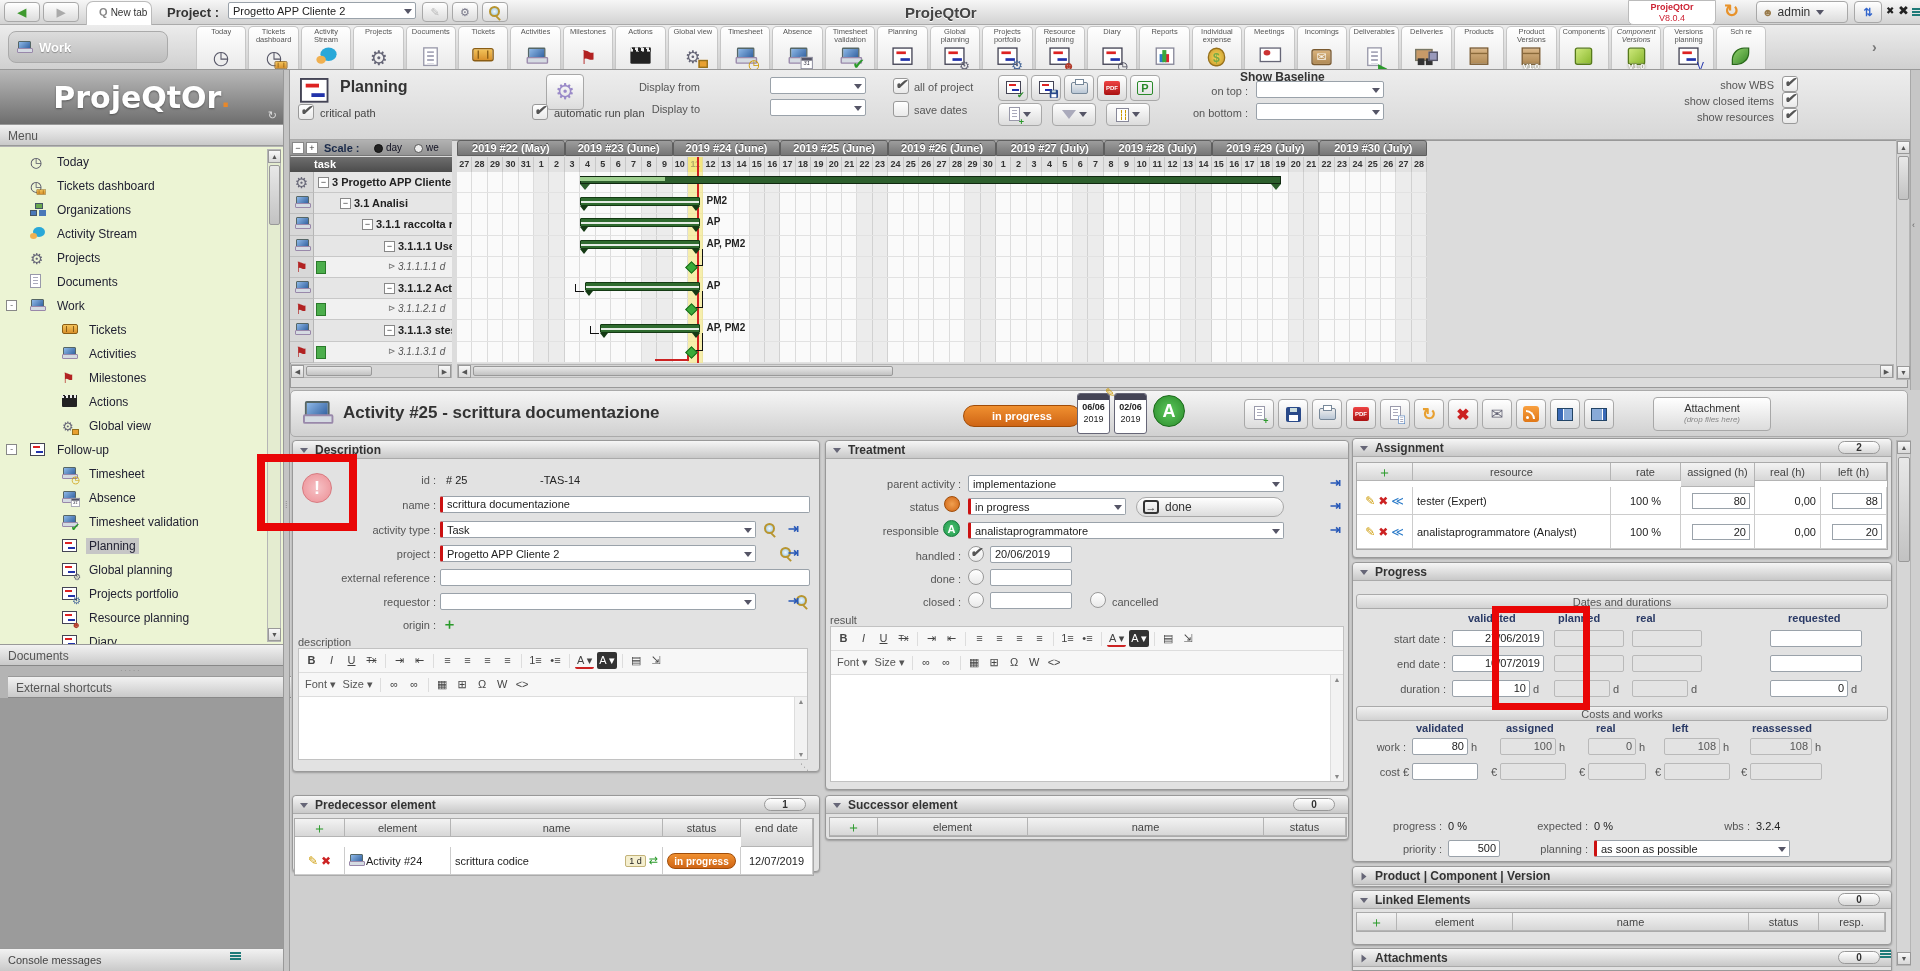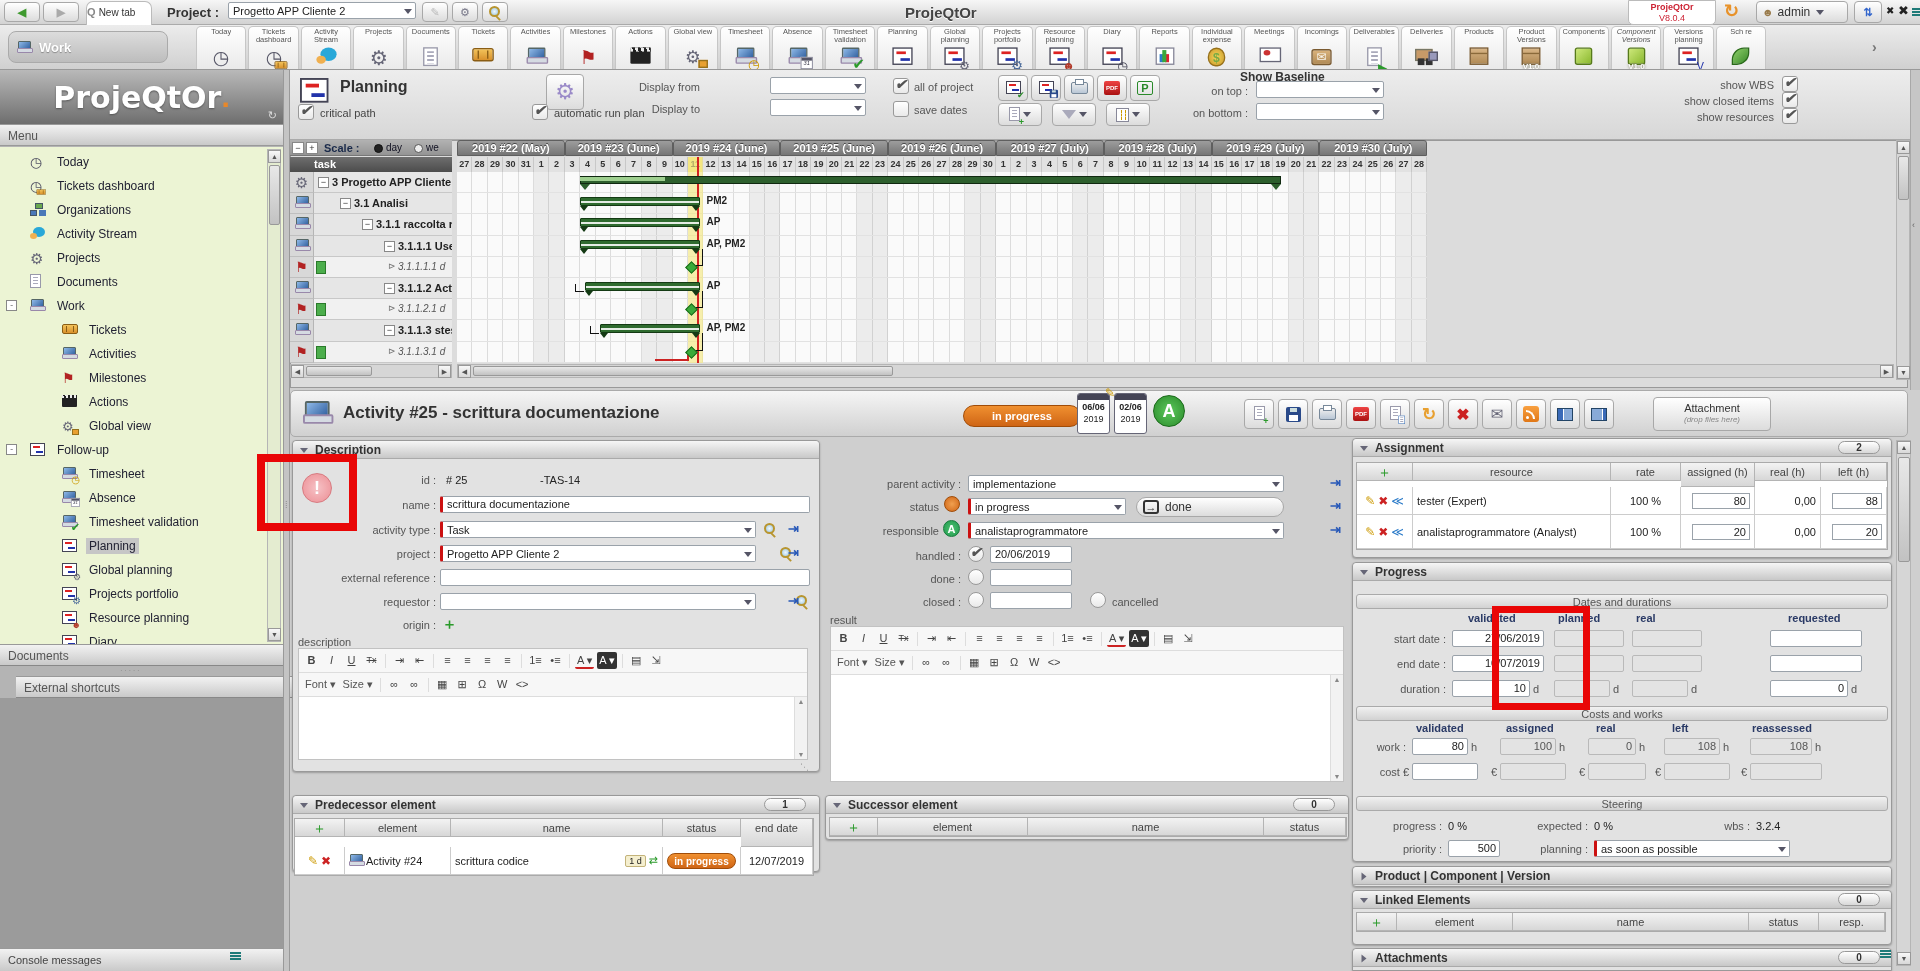--- a/index.html
+++ b/index.html
@@ -150,21 +150,21 @@
 <div class="screen">
 
   
   <div class="abs grad" style="left:0;top:0;width:1920px;height:25px;border-bottom:1px solid #aaa;">
     <div class="btn" style="left:4px;top:2px;width:36px;height:20px;">
         <span class="g" style="color:#3f9a2f;font-weight:bold;">◀</span>
       </div>
     <div class="btn" style="left:43px;top:2px;width:36px;height:20px;">
         <span class="g" style="color:#aaa;font-weight:bold;">▶</span>
       </div>
-    <div class="abs" style="left:86px;top:1px;width:66px;height:24px;background:#fff;border:1px solid #bbb;border-bottom:none;border-radius:7px 7px 0 0;padding:4px 2px 0 0;">
+    <div class="abs" style="left:86px;top:1px;width:66px;height:24px;background:#fff;border:1px solid #bbb;border-bottom:none;border-radius:7px 7px 0 0;padding:4px 2px 0 12px;">
       <span class="g" style="color:#888;font-weight:bold;">Q</span>
       <span style="font-size:10px;color:#333;">New tab</span>
     </div>
     <span class="abs" style="left:167px;top:5px;font-size:13px;font-weight:bold;color:#333;">Project :</span>
     <div class="sel" style="left:228px;top:2px;width:188px;"><span>Progetto APP Cliente 2</span><i class="car"></i></div>
     <div class="btn" style="left:422px;top:2px;width:26px;height:20px;">
         <span class="g" style="color:#bbb;">✎</span>
       </div>
     <div class="btn" style="left:452px;top:2px;width:26px;height:20px;">
         <span class="g" style="color:#778;">⚙</span>
@@ -419,21 +419,21 @@
         </div>
       </div>
 
     <div class="sb" style="left:267px;top:79px;width:14px;height:493px;background:#e4ecd0;">
       <div class="sbbtn" style="left:0;top:0;">▲</div>
       <div class="sbthumb" style="left:1px;top:15px;width:11px;height:60px;"></div>
       <div class="sbbtn" style="left:0;bottom:0;">▼</div>
     </div>
     <div class="abs bar-grad" style="left:0;top:574px;width:283px;height:22px;border-top:1px solid #999;border-bottom:1px solid #888;padding:4px 0 0 8px;color:#555;font-size:12px;"><span>Documents</span></div>
     <div class="abs" style="left:120px;top:596px;width:44px;height:8px;color:#888;font-size:8px;letter-spacing:2px;">∙∙∙∙∙</div>
-    <div class="abs bar-grad" style="left:16px;top:606px;width:283px;height:22px;border-top:1px solid #999;border-bottom:1px solid #888;padding:4px 4px 0 8px;color:#555;font-size:12px;"><span>External shortcuts</span></div>
+    <div class="abs bar-grad" style="left:8px;top:606px;width:283px;height:22px;border-top:1px solid #999;border-bottom:1px solid #888;padding:4px 4px 0 8px;color:#555;font-size:12px;"><span>External shortcuts</span></div>
     <div class="abs" style="left:0;top:628px;width:283px;height:250px;background:#9b9b9b;"></div>
     <div class="abs bar-grad" style="left:0;top:878px;width:283px;height:23px;border-top:1px solid #999;padding:5px 0 0 8px;color:#444;font-size:11px;"><span>Console messages</span></div>
     <i class="teal" style="left:230px;top:882px;"></i>
   </div>
   
   <div class="abs" style="left:283px;top:70px;width:7px;height:901px;background:#c4c4c4;border-left:1px solid #999;border-right:1px solid #999;">
     <span class="abs" style="left:1px;top:430px;color:#888;font-size:9px;">⁞</span>
   </div>
 
   
@@ -861,20 +861,23 @@
       <div class="econtent">
         <div class="escr">
           <div style="padding-top:1px;">▲</div>
           <div style="position:absolute;bottom:1px;left:0;right:0;">▼</div>
         </div>
       </div>
     </div>
   <span class="abs" style="left:800px;top:762px;color:#999;font-size:9px;">⋱</span>
 
   
+  <div class="panel" style="left:825px;top:440px;width:524px;height:350px;">
+    <div class="phead"><i class="pha"></i><span>Treatment</span></div>
+  </div>
   <span class="flab" style="left:831px;top:478px;width:130px;">parent activity :</span>
   <div class="sel" style="left:968px;top:475px;width:316px;"><span>implementazione</span><i class="car"></i></div>
   <span class="ic-mag abs" style="left:1306px;top:477px;"></span>
   <span class="abs" style="left:1330px;top:475px;color:#2a5ab8;font-weight:bold;font-size:13px;">⇥</span>
   <span class="flab" style="left:831px;top:501px;width:108px;">status</span>
   <span class="abs" style="left:944px;top:496px;width:16px;height:16px;border-radius:50%;background:radial-gradient(#f0a050,#d06515);border:1px solid #a04c08;"></span>
   <div class="sel req" style="left:968px;top:498px;width:158px;"><span>in progress</span><i class="car"></i></div>
   <div class="btn" style="left:1136px;top:497px;width:148px;height:20px;border-radius:10px;justify-content:flex-start;gap:6px;padding-left:6px;">
     <span style="border:2px solid #333;border-radius:3px;width:16px;height:14px;line-height:10px;text-align:center;font-weight:bold;color:#333;">→</span>
     <span style="font-size:12px;color:#333;">done</span>
@@ -994,21 +997,20 @@
     </div>
 
   
   <div class="panel" style="left:1352px;top:562px;width:540px;height:300px;">
     <div class="phead"><i class="pha"></i><span>Progress</span></div>
   </div>
   <div class="secbar" style="left:1356px;top:594px;width:532px;">Dates and durations</div>
   <div id="dates-grid"></div>
   <div class="secbar" style="left:1356px;top:706px;width:532px;">Costs and works</div>
   <div id="works-grid"></div>
-  <div class="secbar" style="left:1356px;top:796px;width:532px;">Steering</div>
   <span class="flab" style="left:1362px;top:820px;width:80px;">progress :</span>
   <span class="abs" style="left:1448px;top:820px;font-size:11px;">0 %</span>
   <span class="flab" style="left:1510px;top:820px;width:78px;">expected :</span>
   <span class="abs" style="left:1594px;top:820px;font-size:11px;">0 %</span>
   <span class="flab" style="left:1692px;top:820px;width:58px;">wbs :</span>
   <span class="abs" style="left:1756px;top:820px;font-size:11px;">3.2.4</span>
   <span class="flab" style="left:1362px;top:843px;width:80px;">priority :</span>
   <div class="inp" style="left:1448px;top:840px;width:52px;text-align:right;">500</div>
   <span class="flab" style="left:1510px;top:843px;width:78px;">planning :</span>
   <div class="sel req" style="left:1594px;top:840px;width:196px;"><span>as soon as possible</span><i class="car"></i></div>

